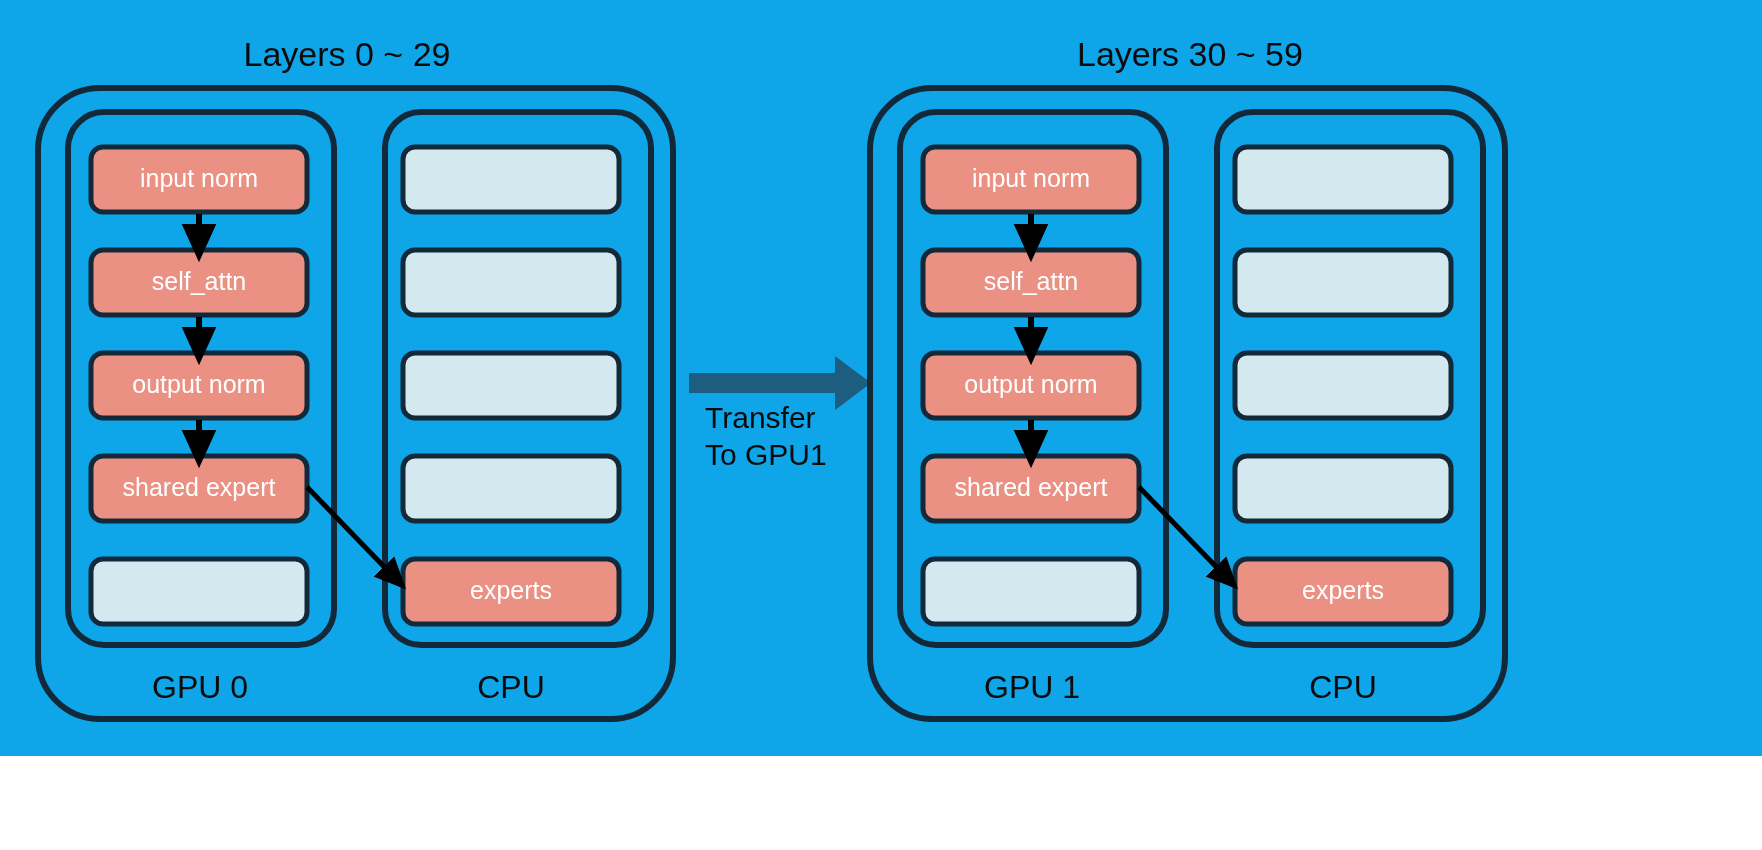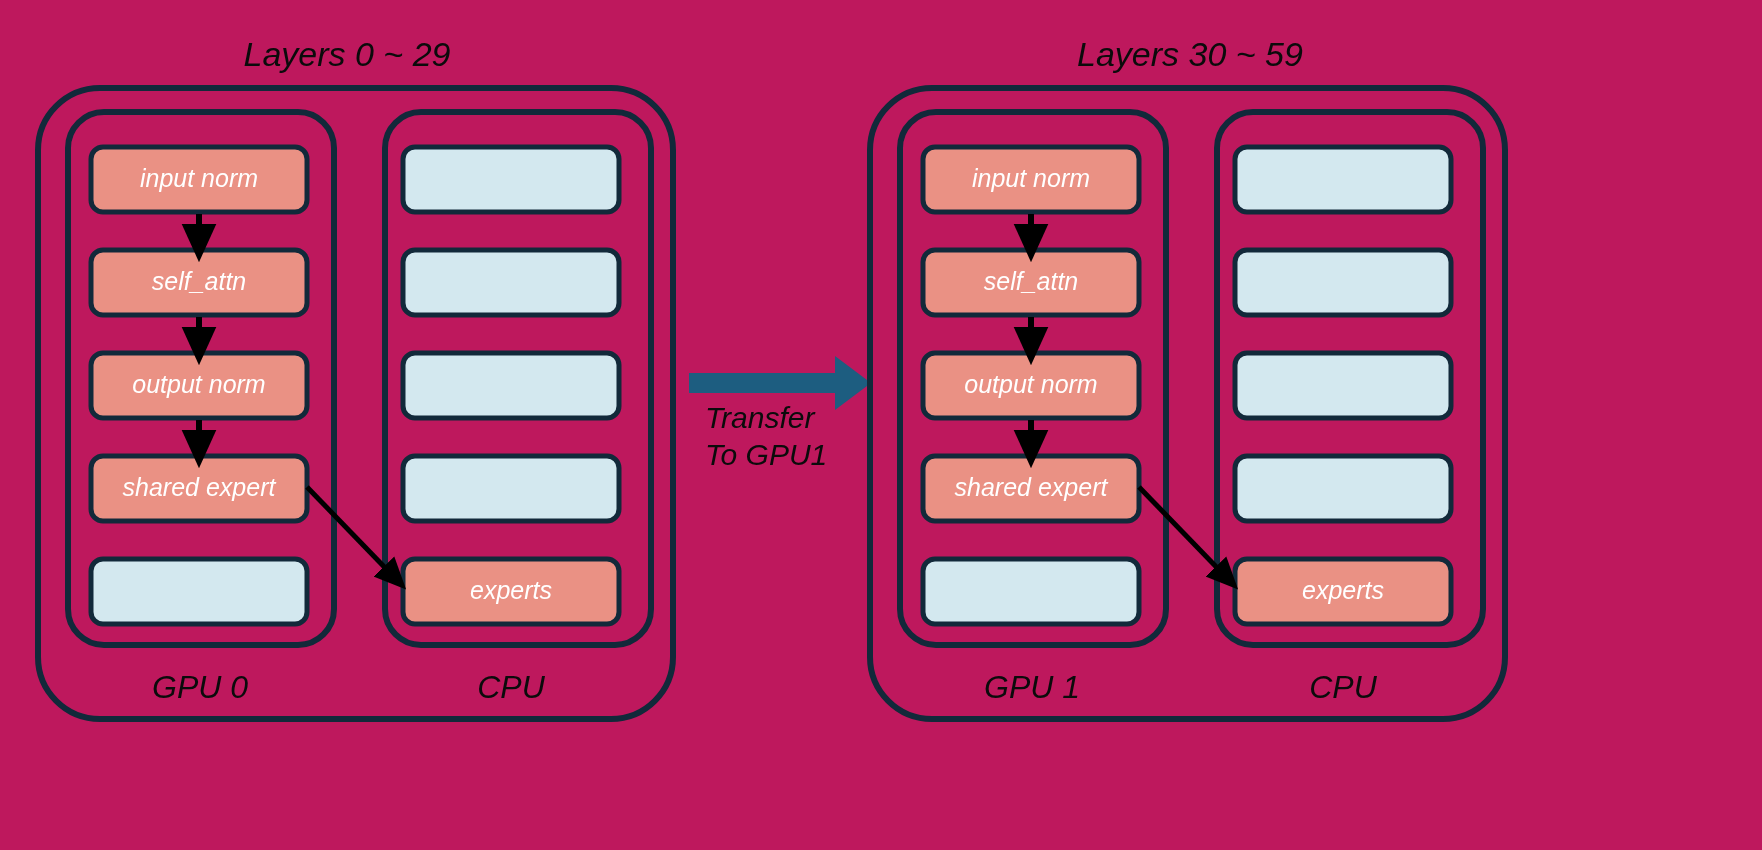--- a/index.html
+++ b/index.html
@@ -7,24 +7,23 @@
     margin: 0;
     padding: 0;
     background: #ffffff;
   }
   body {
     font-family: "Liberation Sans", sans-serif;
   }
   #canvas {
     position: relative;
     width: 1762px;
-    height: 850px;
-    background: #be185d;
+    height: 756px;
+    background: #0ea5e9;
     overflow: hidden;
-    font-style: italic;
   }
   #diagram-svg {
     position: absolute;
     left: 0;
     top: 0;
     width: 1762px;
     height: 850px;
   }
   .grp-title {
     font-family: "Liberation Sans", sans-serif;

